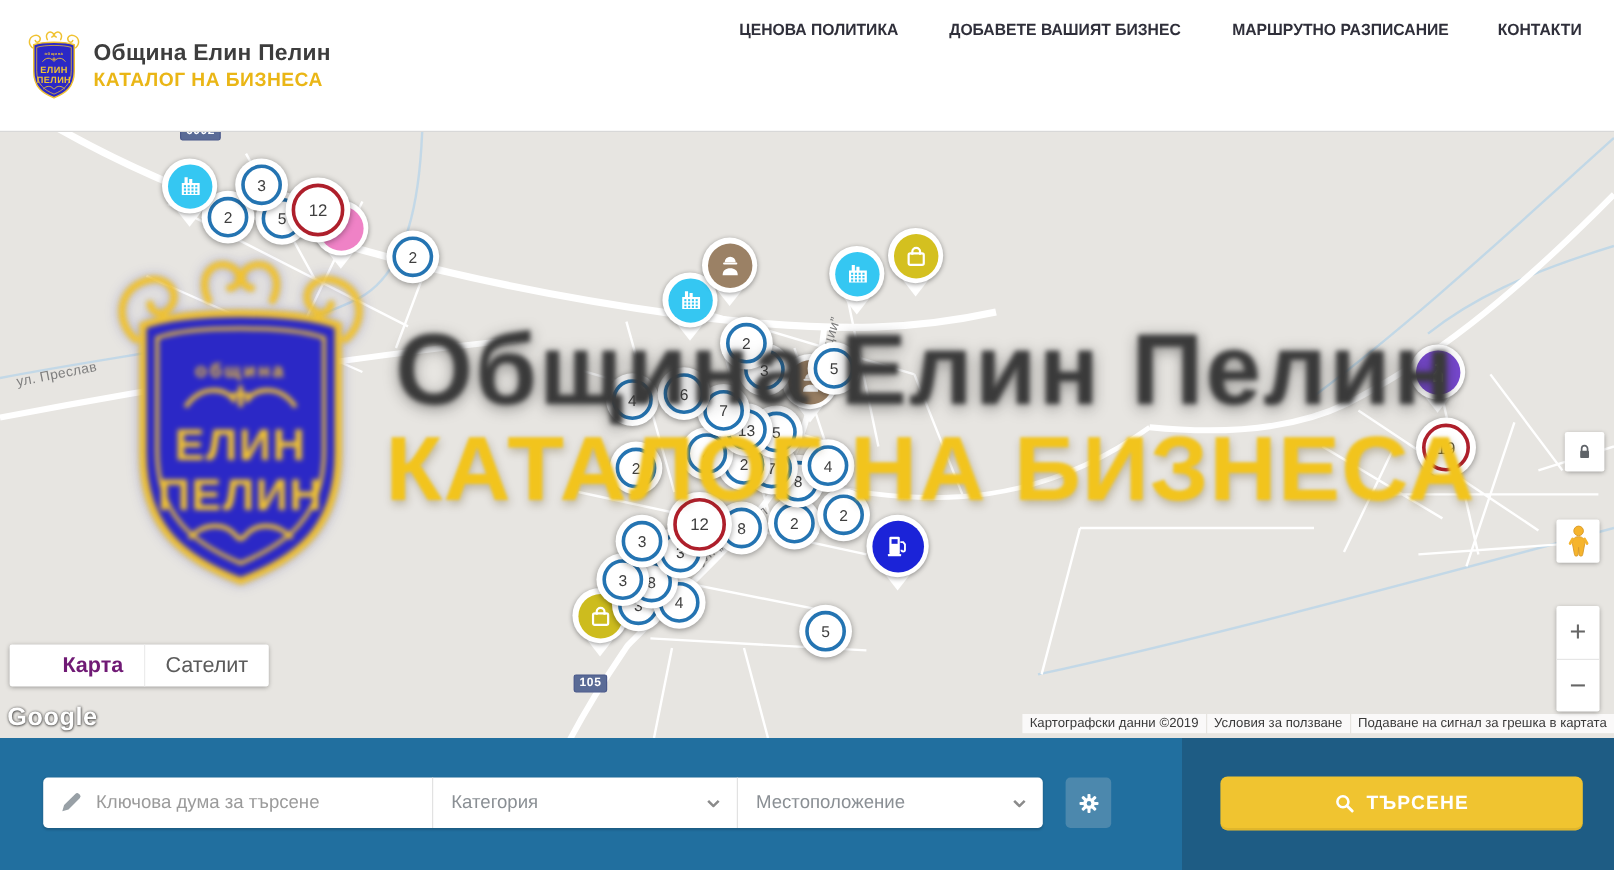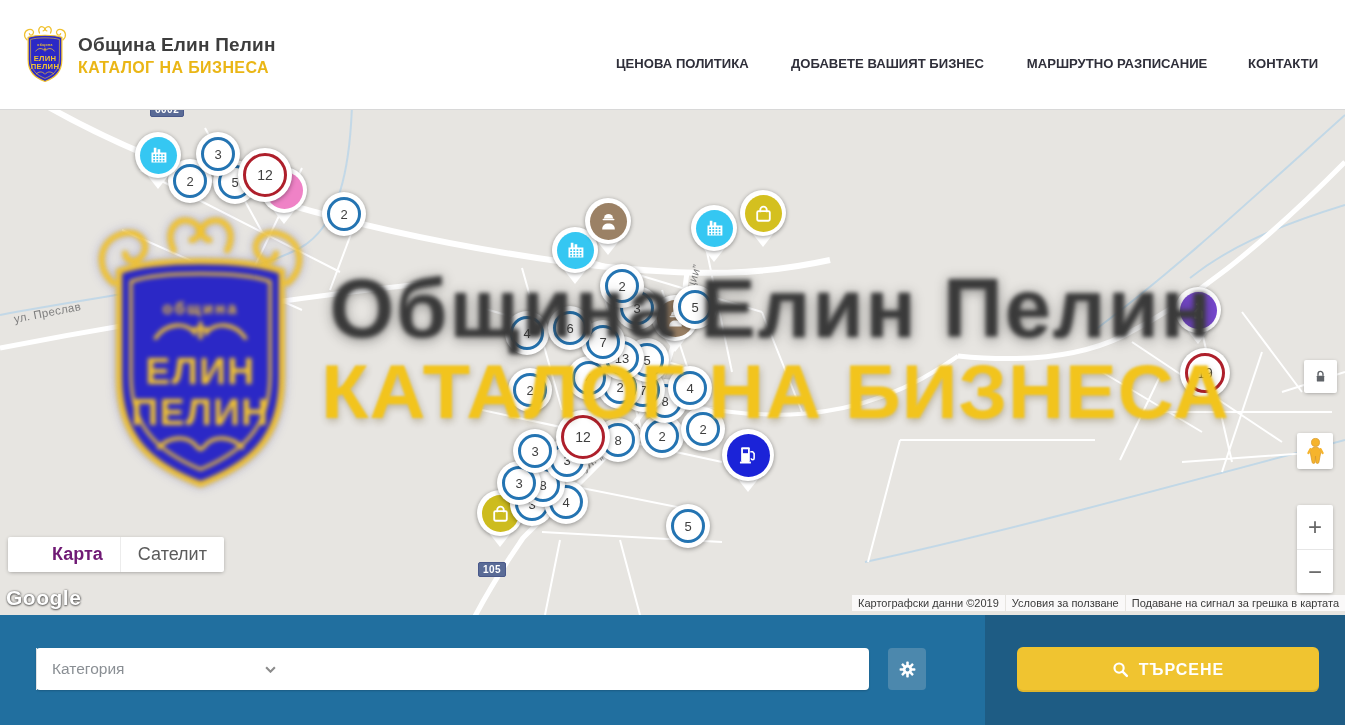--- a/index.html
+++ b/index.html
@@ -7,21 +7,21 @@
   .stage { position:relative; width:1345px; height:725px; overflow:hidden; }
 
   
   .header { position:absolute; left:0; top:0; width:1345px; height:110px; background:#fff;
             border-bottom:1px solid #d8d8d8; z-index:500; }
   .logo { position:absolute; left:22px; top:25px; display:flex; align-items:flex-start; }
   .logo-emblem { width:46px; height:59px; }
   .logo-text { margin-left:10px; padding-top:9px; }
   .logo-title { font-size:19px; font-weight:bold; color:#3d3d3d; letter-spacing:.2px; }
   .logo-sub { font-size:16px; font-weight:bold; color:#eab616; margin-top:3px; letter-spacing:.4px; }
-  .nav { position:absolute; right:26px; top:0; height:100%; display:flex; align-items:center; gap:37px; padding-top:17px; }
+  .nav { position:absolute; right:26px; top:0; height:100%; display:flex; align-items:flex-start; gap:37px; padding-top:17px; }
   .nav-item { font-size:13.5px; font-weight:bold; color:#2f2f3a; cursor:pointer; white-space:nowrap; transform:scaleX(.97); }
 
   
   .map { position:absolute; left:0; top:110px; width:1345px; height:505px; background:#e7e5e1; overflow:hidden; }
   .roads { position:absolute; left:0; top:0; z-index:1; }
   .street-label { position:absolute; font-size:11.5px; color:#7e7e7e; white-space:nowrap;
                   transform-origin:left center; z-index:3; letter-spacing:.3px; }
   .badge { position:absolute; background:#5a6b96; border:1px solid #49588a; color:#fff; font-size:10px;
            font-weight:bold; padding:1px 4px; border-radius:2px; z-index:4; letter-spacing:.5px; min-width:10px; min-height:14px; }
 
@@ -454,22 +454,34 @@
     <div class="ctl ctl-zoom">
       <button class="zoom-btn">+</button>
       <button class="zoom-btn">−</button>
     </div>
   </div>
 
   <div class="bar">
     <div class="bar-right"></div>
 
     <div class="search-group">
+      <div class="sg-keyword">
+        <svg width="20" height="20" viewBox="0 0 24 24">
+          <path d="M3.5,20.5 l1.8,-6.2 L16.5,3.1 a2.6,2.6 0 0 1 3.7,0 l0.7,0.7 a2.6,2.6 0 0 1 0,3.7 L9.7,18.7 z" fill="#98a0a6"></path>
+        </svg>
+        <input type="text" placeholder="Ключова дума за търсене" style="">
+      </div>
       <div class="sg-select sg-cat">
         <span>Категория</span>
+        <svg width="11" height="7" viewBox="0 0 12 8">
+          <path d="M1,1.5 L6,6.5 L11,1.5" fill="none" stroke="#8b8b8b" stroke-width="2.4"></path>
+        </svg>
+      </div>
+      <div class="sg-select sg-loc">
+        <span>Местоположение</span>
         <svg width="11" height="7" viewBox="0 0 12 8">
           <path d="M1,1.5 L6,6.5 L11,1.5" fill="none" stroke="#8b8b8b" stroke-width="2.4"></path>
         </svg>
       </div>
     </div>
 
     <button class="gear-btn">
       <svg width="19" height="19" viewBox="0 0 24 24">
         <g fill="#ffffff">
           <rect x="10.4" y="2" width="3.2" height="5" rx="1"></rect>

